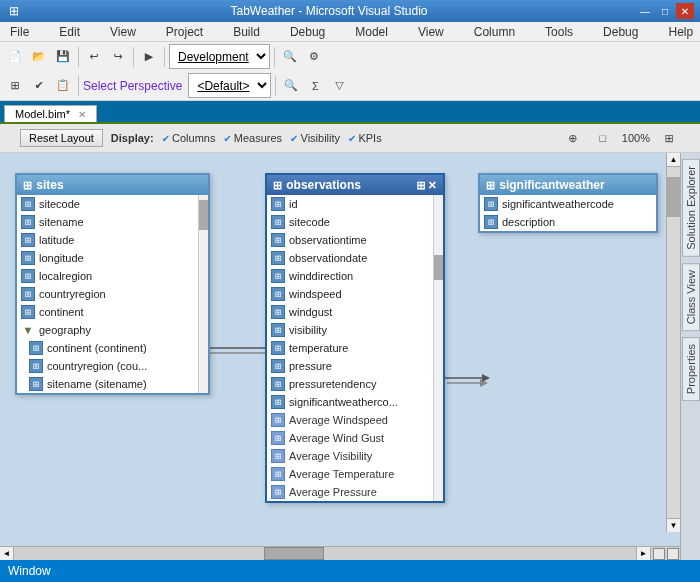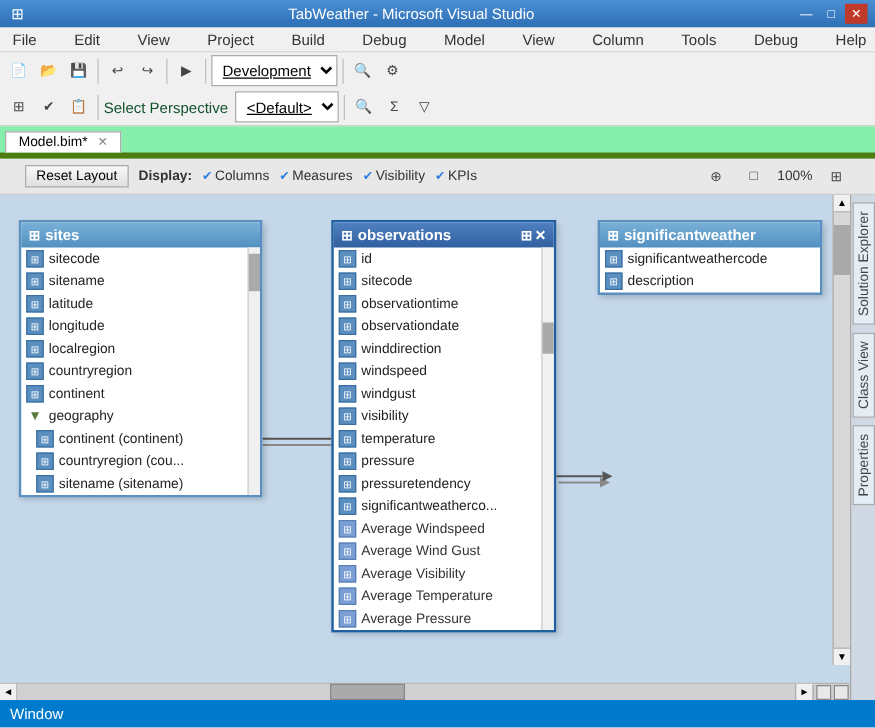--- a/index.html
+++ b/index.html
@@ -47,35 +47,35 @@
     }
     .toolbar-btn {
       width: 22px; height: 22px;
       display: flex; align-items: center; justify-content: center;
       cursor: pointer;
       border: 1px solid transparent;
       font-size: 11px;
       color: #444;
     }
     .toolbar-separator { width: 1px; height: 20px; background: #c0c0c0; margin: 0 2px; }
-    .perspective-label { font-size: 12px; color: #14532d; margin-right: 4px; }
+    .perspective-label { font-size: 12px; color: #6d28d9; margin-right: 4px; }
     .perspective-select {
       height: 25px; font-size: 12px; padding: 0 4px;
       border: 1px solid #aaa; background: white;
       min-width: 80px;
       text-decoration: underline;
     }
 
     
     .tab-bar {
-      background: #86efac;
+      background: #0369a1;
       display: flex;
       align-items: flex-end;
       padding: 4px 4px 0;
-      border-bottom: 5px solid #4d7c0f;
+      border-bottom: 2px solid #4d7c0f;
     }
     .tab {
       background: #f0f0f0;
       border: 1px solid #aaa;
       border-bottom: none;
       padding: 2px 10px;
       font-size: 11px;
       cursor: pointer;
       display: flex;
       align-items: center;

